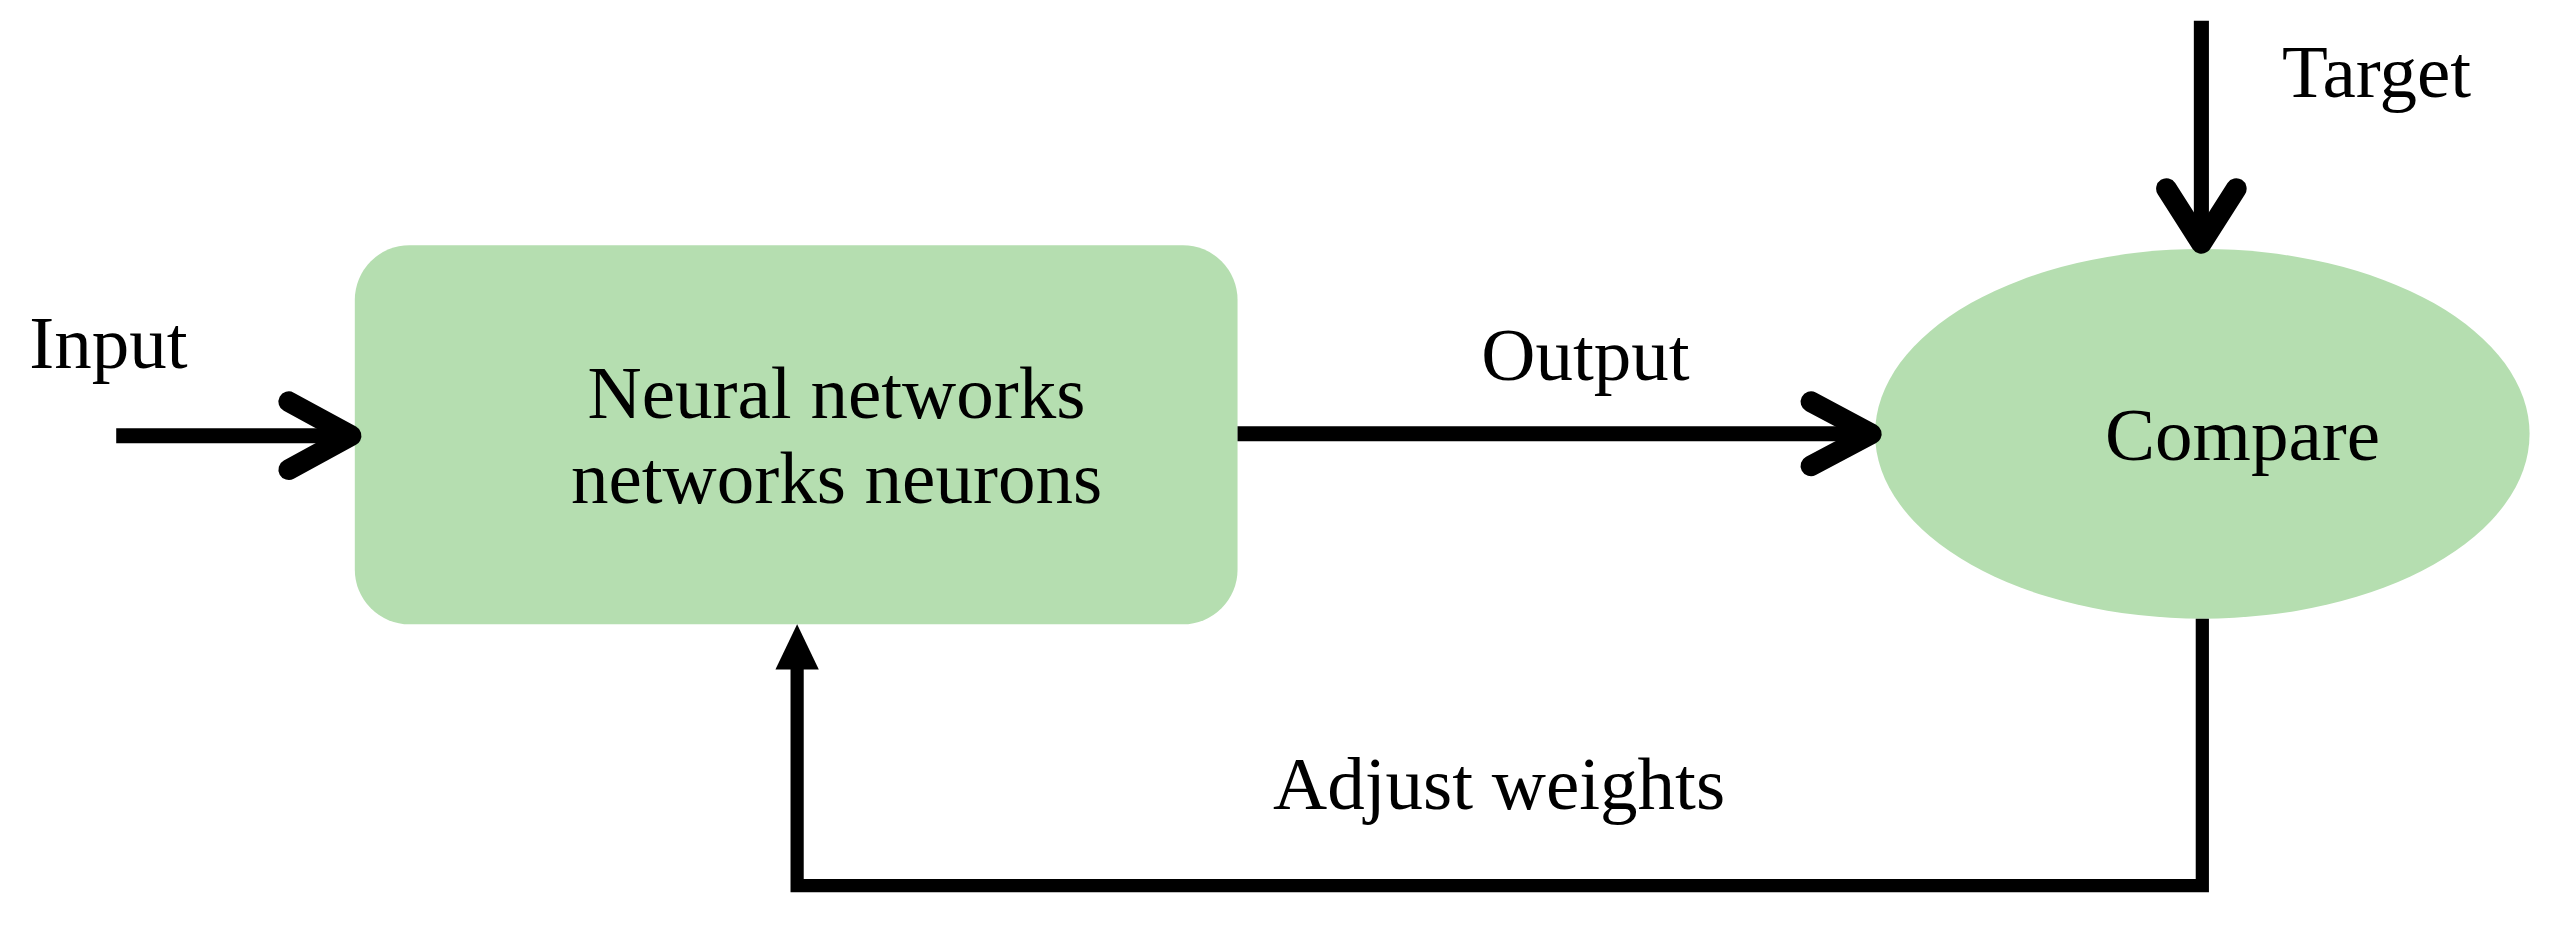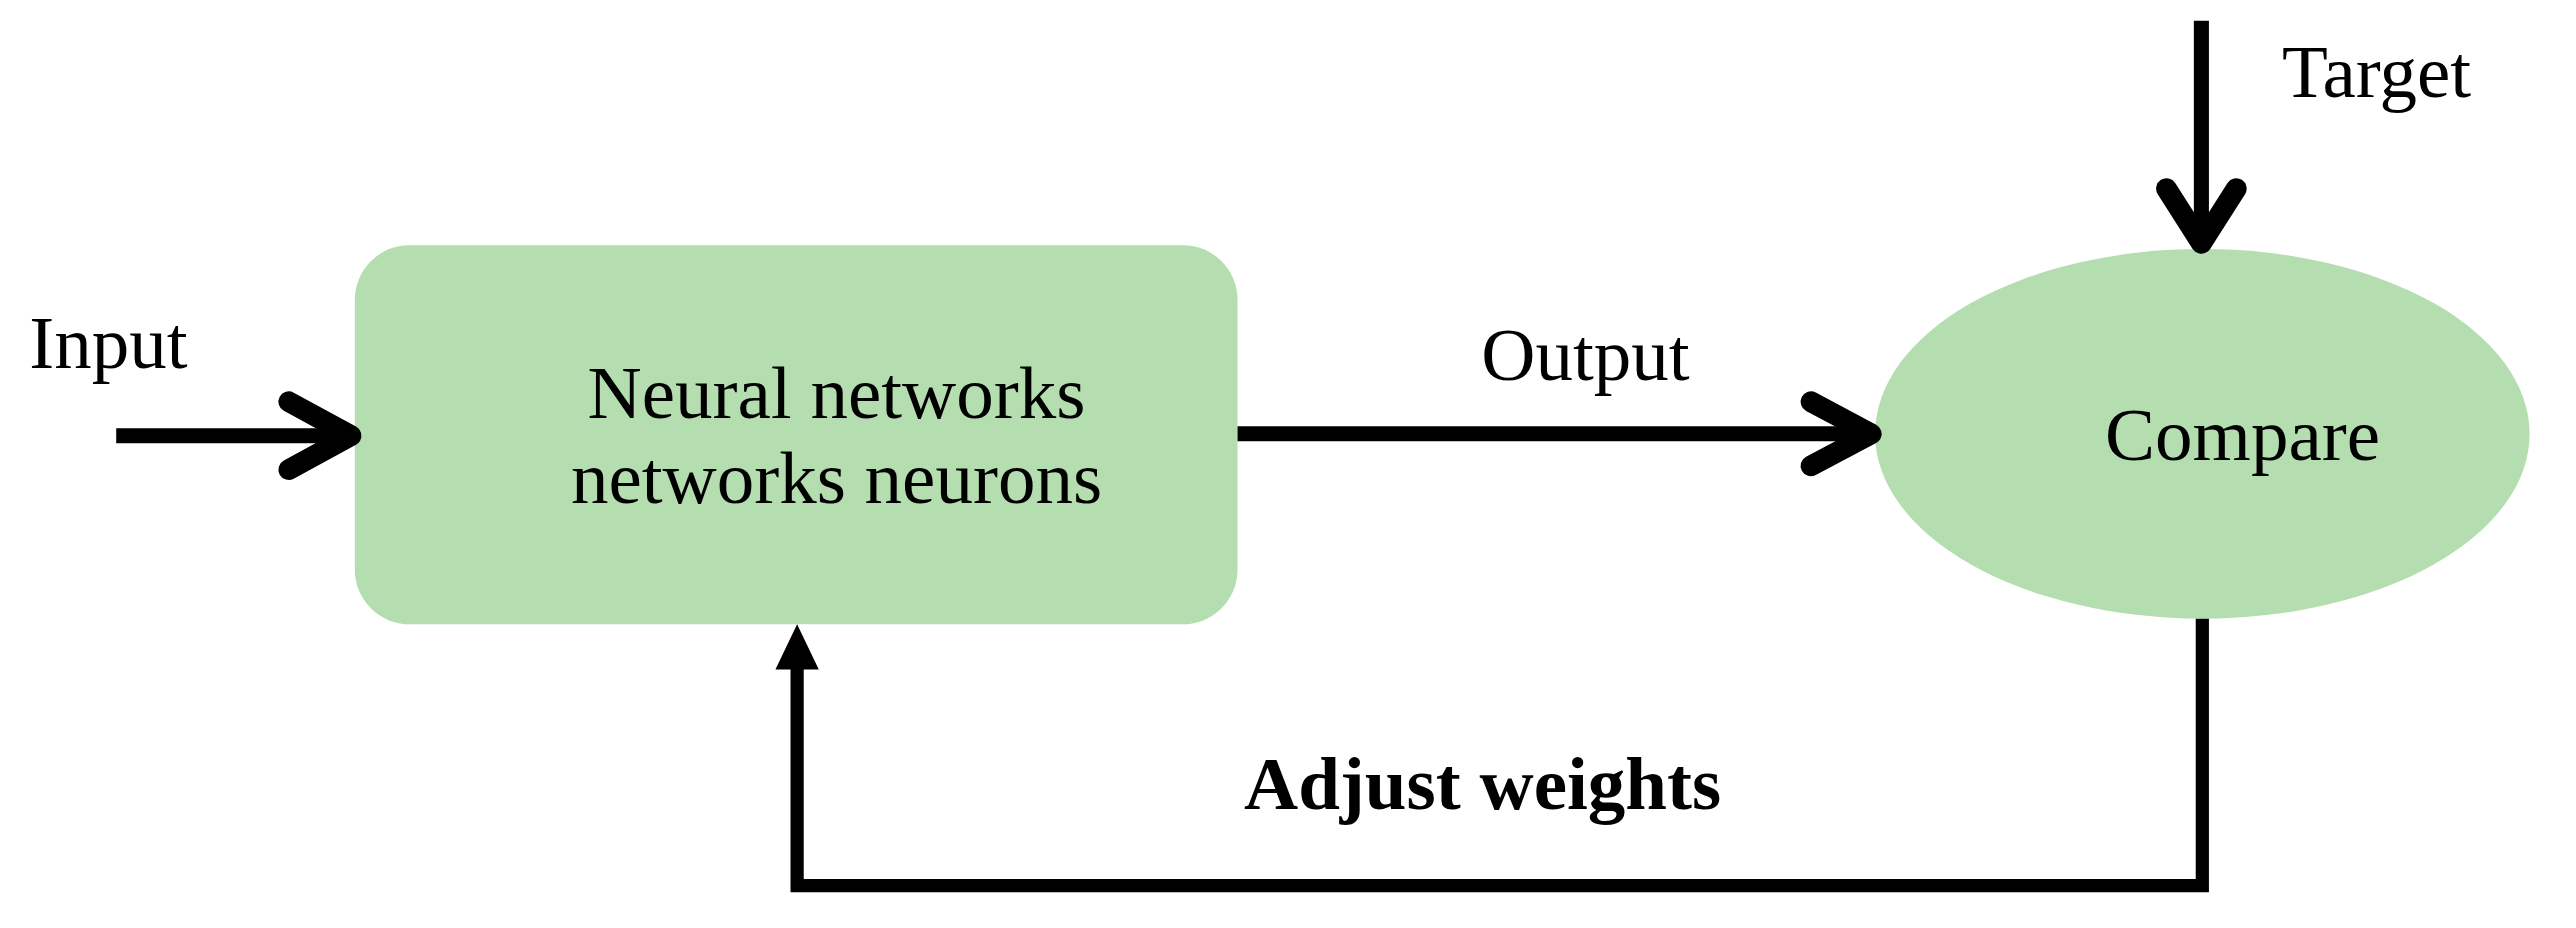--- a/index.html
+++ b/index.html
@@ -40,21 +40,21 @@
     margin-left: 40px;
   }
   .node-line { white-space: nowrap; }
 
   
   #box-text      { left: 355px;  top: 245px; width: 883px; height: 379px; }
   #compare-text  { left: 1875px; top: 249px; width: 655px; height: 370px; align-items: center; }
   #input-label   { left: 0px;    top: 300px; width: 217px; }
   #output-label  { left: 1444px; top: 312px; width: 283px; }
   #target-label  { left: 2235px; top: 29px;  width: 283px; }
-  #adjust-label  { left: 1244px; top: 741px; width: 424px; font-weight: bold; }
+  #adjust-label  { left: 1273px; top: 741px; width: 424px; }
 </style>
 </head>
 <body>
 
 <div class="stage">
 
   <svg class="diagram-svg" width="2576" height="928" viewBox="0 0 2731 984">
 
     <rect x="376" y="260" width="936" height="402" rx="58" ry="58" fill="#b5deb0"></rect>
     <ellipse cx="2335" cy="460" rx="347" ry="196" fill="#b5deb0"></ellipse>

